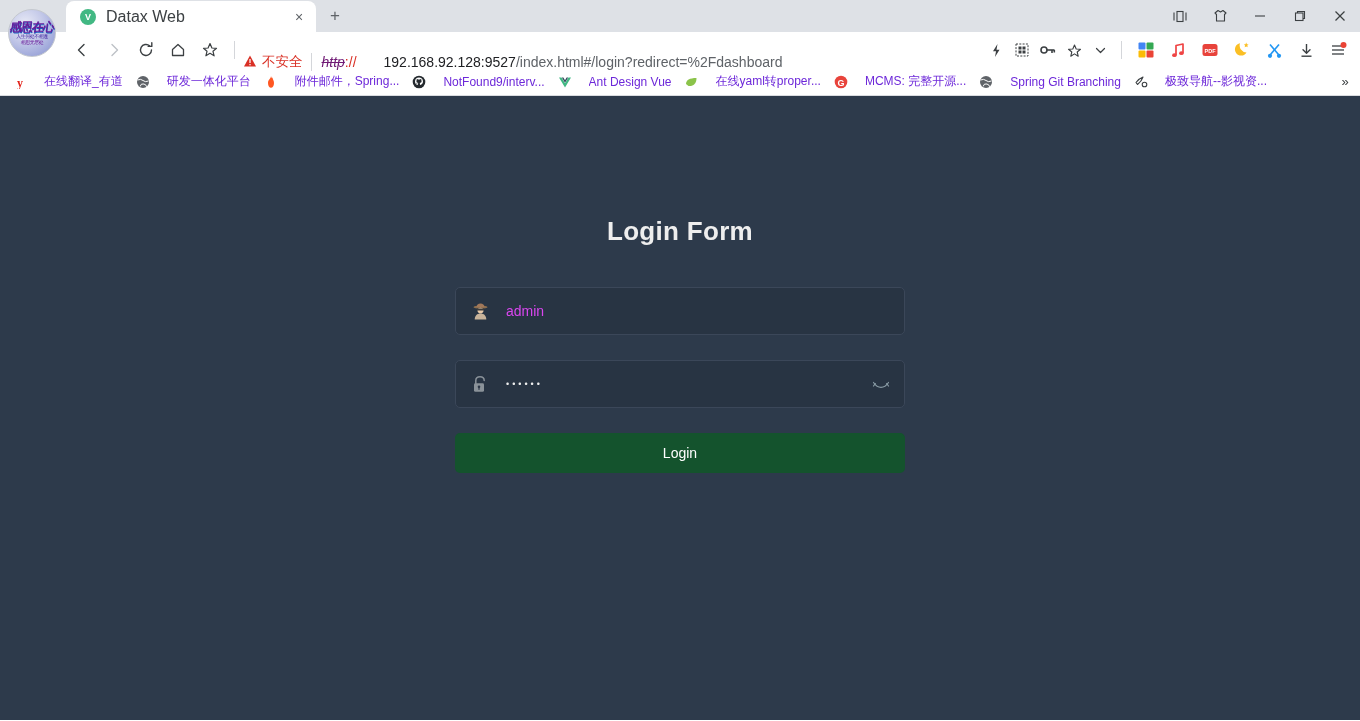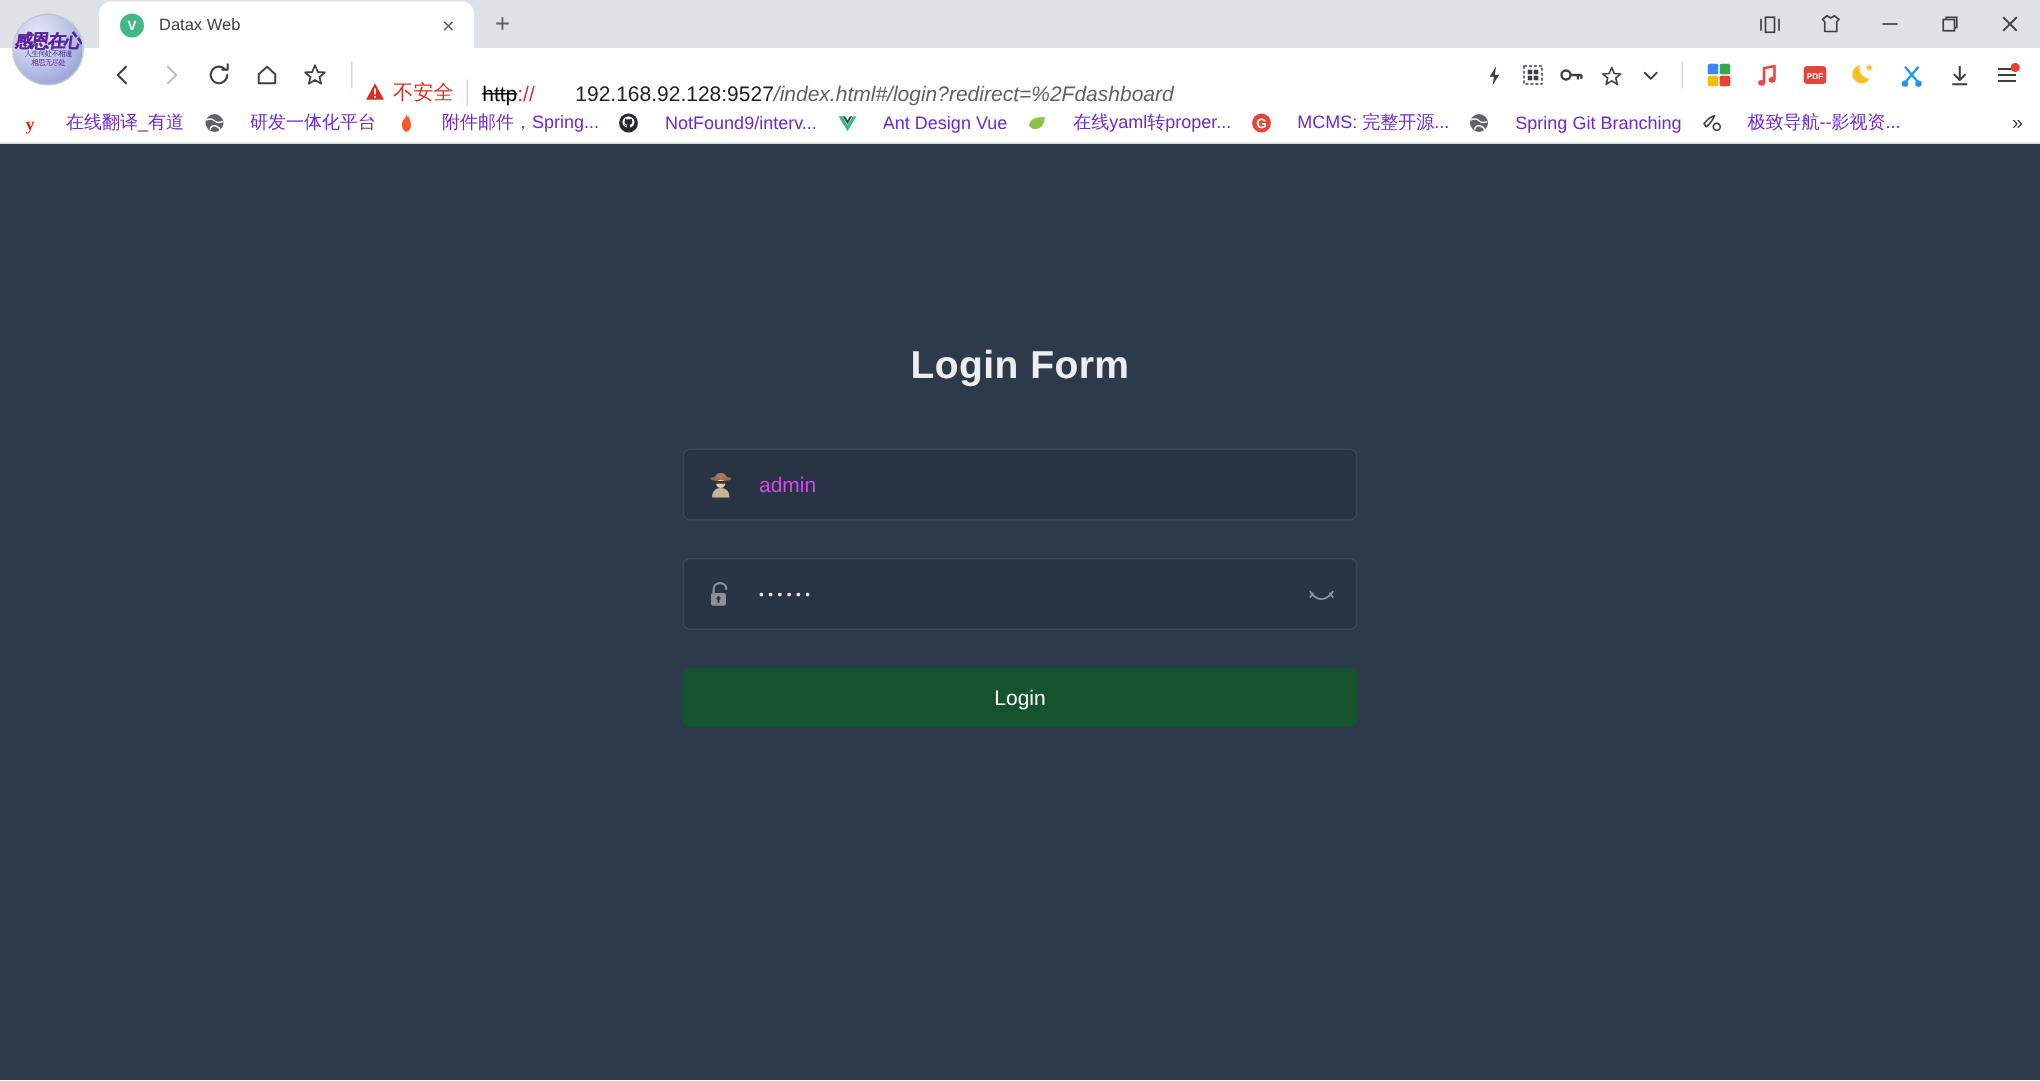--- a/index.html
+++ b/index.html
@@ -83,21 +83,21 @@
     display: flex;
     align-items: center;
     justify-content: center;
     font-size: 9px;
     color: #ffffff;
     font-weight: bold;
     flex: 0 0 auto;
   }
   .tab-title {
     flex: 1;
-    font-size: 11px;
+    font-size: 16px;
     color: #3c4043;
     margin-left: 10px;
     white-space: nowrap;
     overflow: hidden;
   }
   .tab-close {
     width: 18px; height: 18px;
     display: flex; align-items: center; justify-content: center;
     font-size: 14px;
     color: #5f6368;
@@ -165,26 +165,27 @@
     font-size: 13.5px;
     flex: 0 0 auto;
   }
   .url-text {
     font-size: 14px;
     color: #202124;
     margin-left: 2px;
     white-space: nowrap;
   }
   .url-scheme {
-    color: #000000;
+    color: #701a75;
     text-decoration: line-through;
+    font-style: italic;
   }
   .url-colon { color: #d93025; }
   .url-host { color: #202124; padding-left: 27px; }
-  .url-path { color: #5f6368; font-style: italic; }
+  .url-path { color: #5f6368; }
 
   .toolbar-icons {
     display: flex;
     align-items: center;
     flex: 0 0 auto;
     padding-right: 6px;
   }
   .tb-icon {
     width: 24px; height: 28px;
     display: flex; align-items: center; justify-content: center;
@@ -246,21 +247,21 @@
     width: 1360px;
     height: 624px;
     background: #2d3a4b;
     position: relative;
   }
   .login-container {
     position: absolute;
     left: 0; right: 0;
     top: 0;
     width: 520px;
-    margin: 12px auto;
+    margin: 0 auto;
     padding-top: 120px;
   }
   .login-title {
     font-size: 26px;
     font-weight: bold;
     color: #eeeeee;
     text-align: center;
     margin-bottom: 40px;
     letter-spacing: 0.3px;
   }

